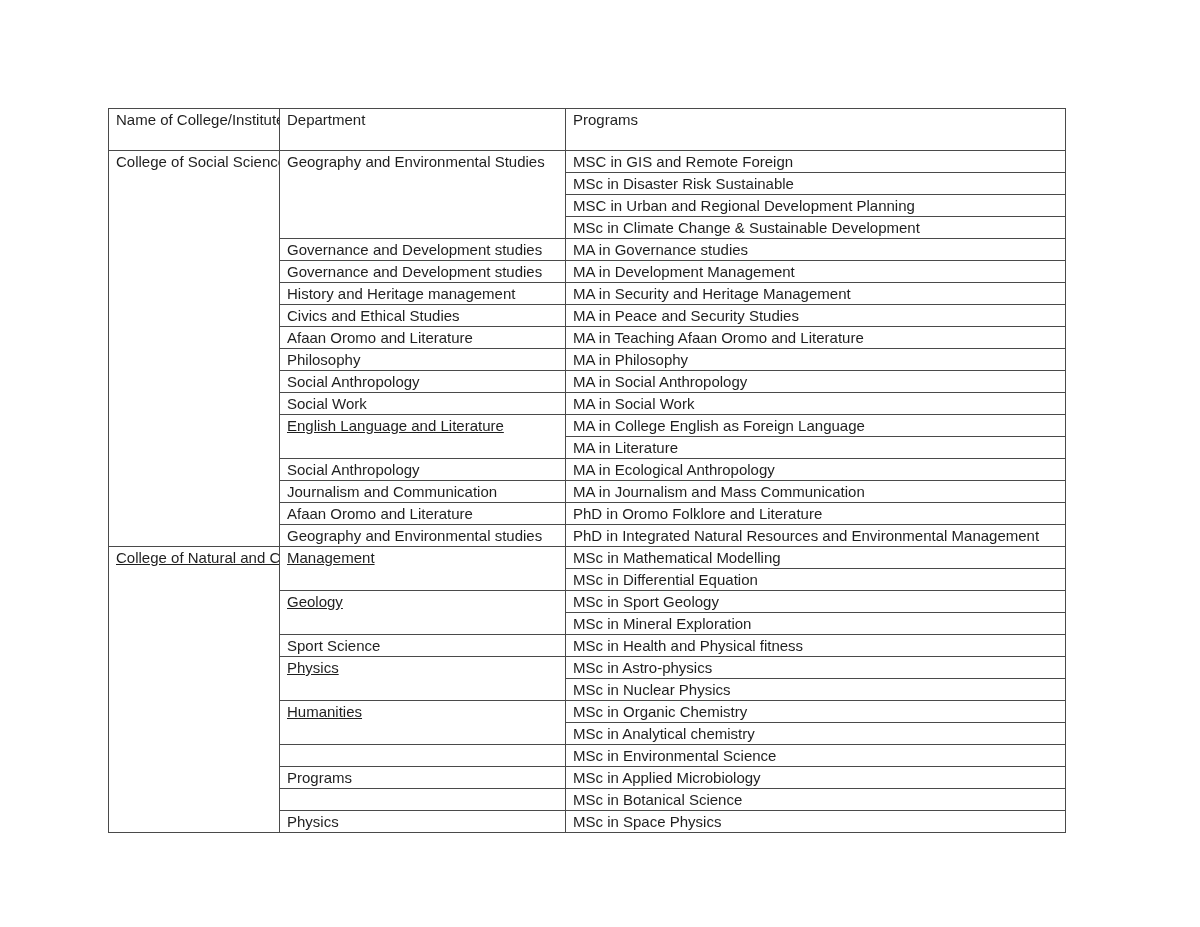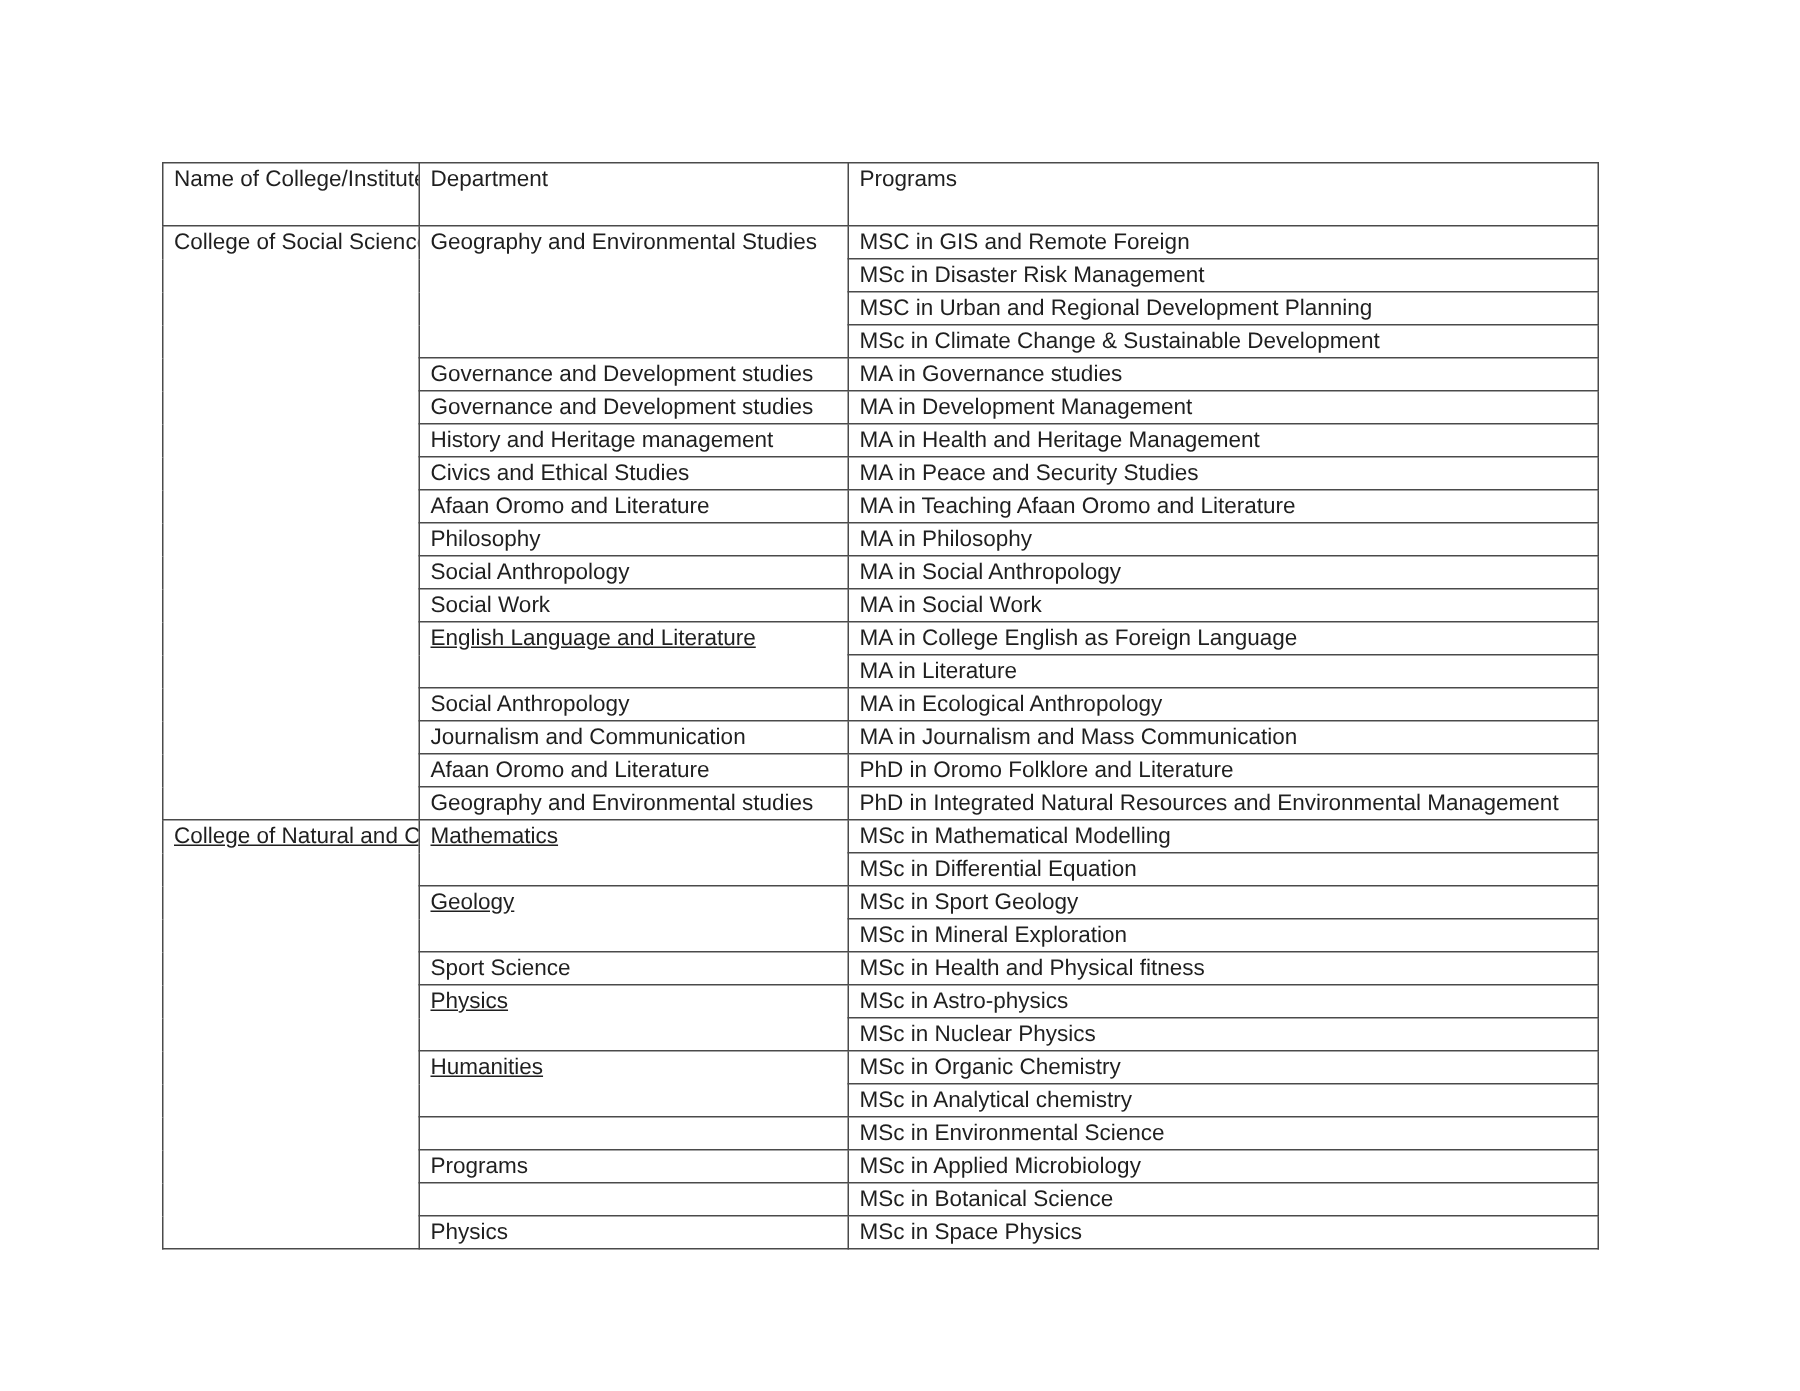--- a/index.html
+++ b/index.html
@@ -68,39 +68,39 @@
     </tr>
 
     <tr>
       <td rowspan="18" class="wrap-lines">College of Social
 Science and
 Humanities</td>
       <td rowspan="4" class="vpad2">Geography and Environmental Studies</td>
       <td>MSC in GIS and Remote Foreign</td>
     </tr>
     <tr>
-      <td>MSc in Disaster Risk Management</td>
+      <td>MSc in Disaster Risk Sustainable</td>
     </tr>
     <tr>
       <td>MSC in Urban and Regional Development Planning</td>
     </tr>
     <tr>
       <td>MSc in Climate Change &amp; Sustainable Development</td>
     </tr>
     <tr>
       <td>Governance and Development studies</td>
       <td>MA in Governance studies</td>
     </tr>
     <tr>
       <td>Governance and Development studies</td>
       <td>MA in Development Management</td>
     </tr>
     <tr>
       <td>History and Heritage management</td>
-      <td>MA in Health and Heritage Management</td>
+      <td>MA in Security and Heritage Management</td>
     </tr>
     <tr>
       <td>Civics and Ethical Studies</td>
       <td>MA in Peace and Security Studies</td>
     </tr>
     <tr>
       <td>Afaan Oromo and Literature</td>
       <td>MA in Teaching Afaan Oromo and Literature</td>
     </tr>
     <tr>
@@ -136,21 +136,21 @@
     </tr>
     <tr>
       <td>Geography and Environmental studies</td>
       <td>PhD in Integrated Natural Resources and Environmental Management</td>
     </tr>
 
     <tr>
       <td rowspan="13" class="wrap-lines vpad1">College of Natural and
 Computational
 Science</td>
-      <td rowspan="2" class="vpad1">Mathematics</td>
+      <td rowspan="2" class="vpad1">Management</td>
       <td>MSc in Mathematical Modelling</td>
     </tr>
     <tr>
       <td>MSc in Differential Equation</td>
     </tr>
     <tr>
       <td rowspan="2" class="vpad1">Geology</td>
       <td>MSc in Sport Geology</td>
     </tr>
     <tr>

